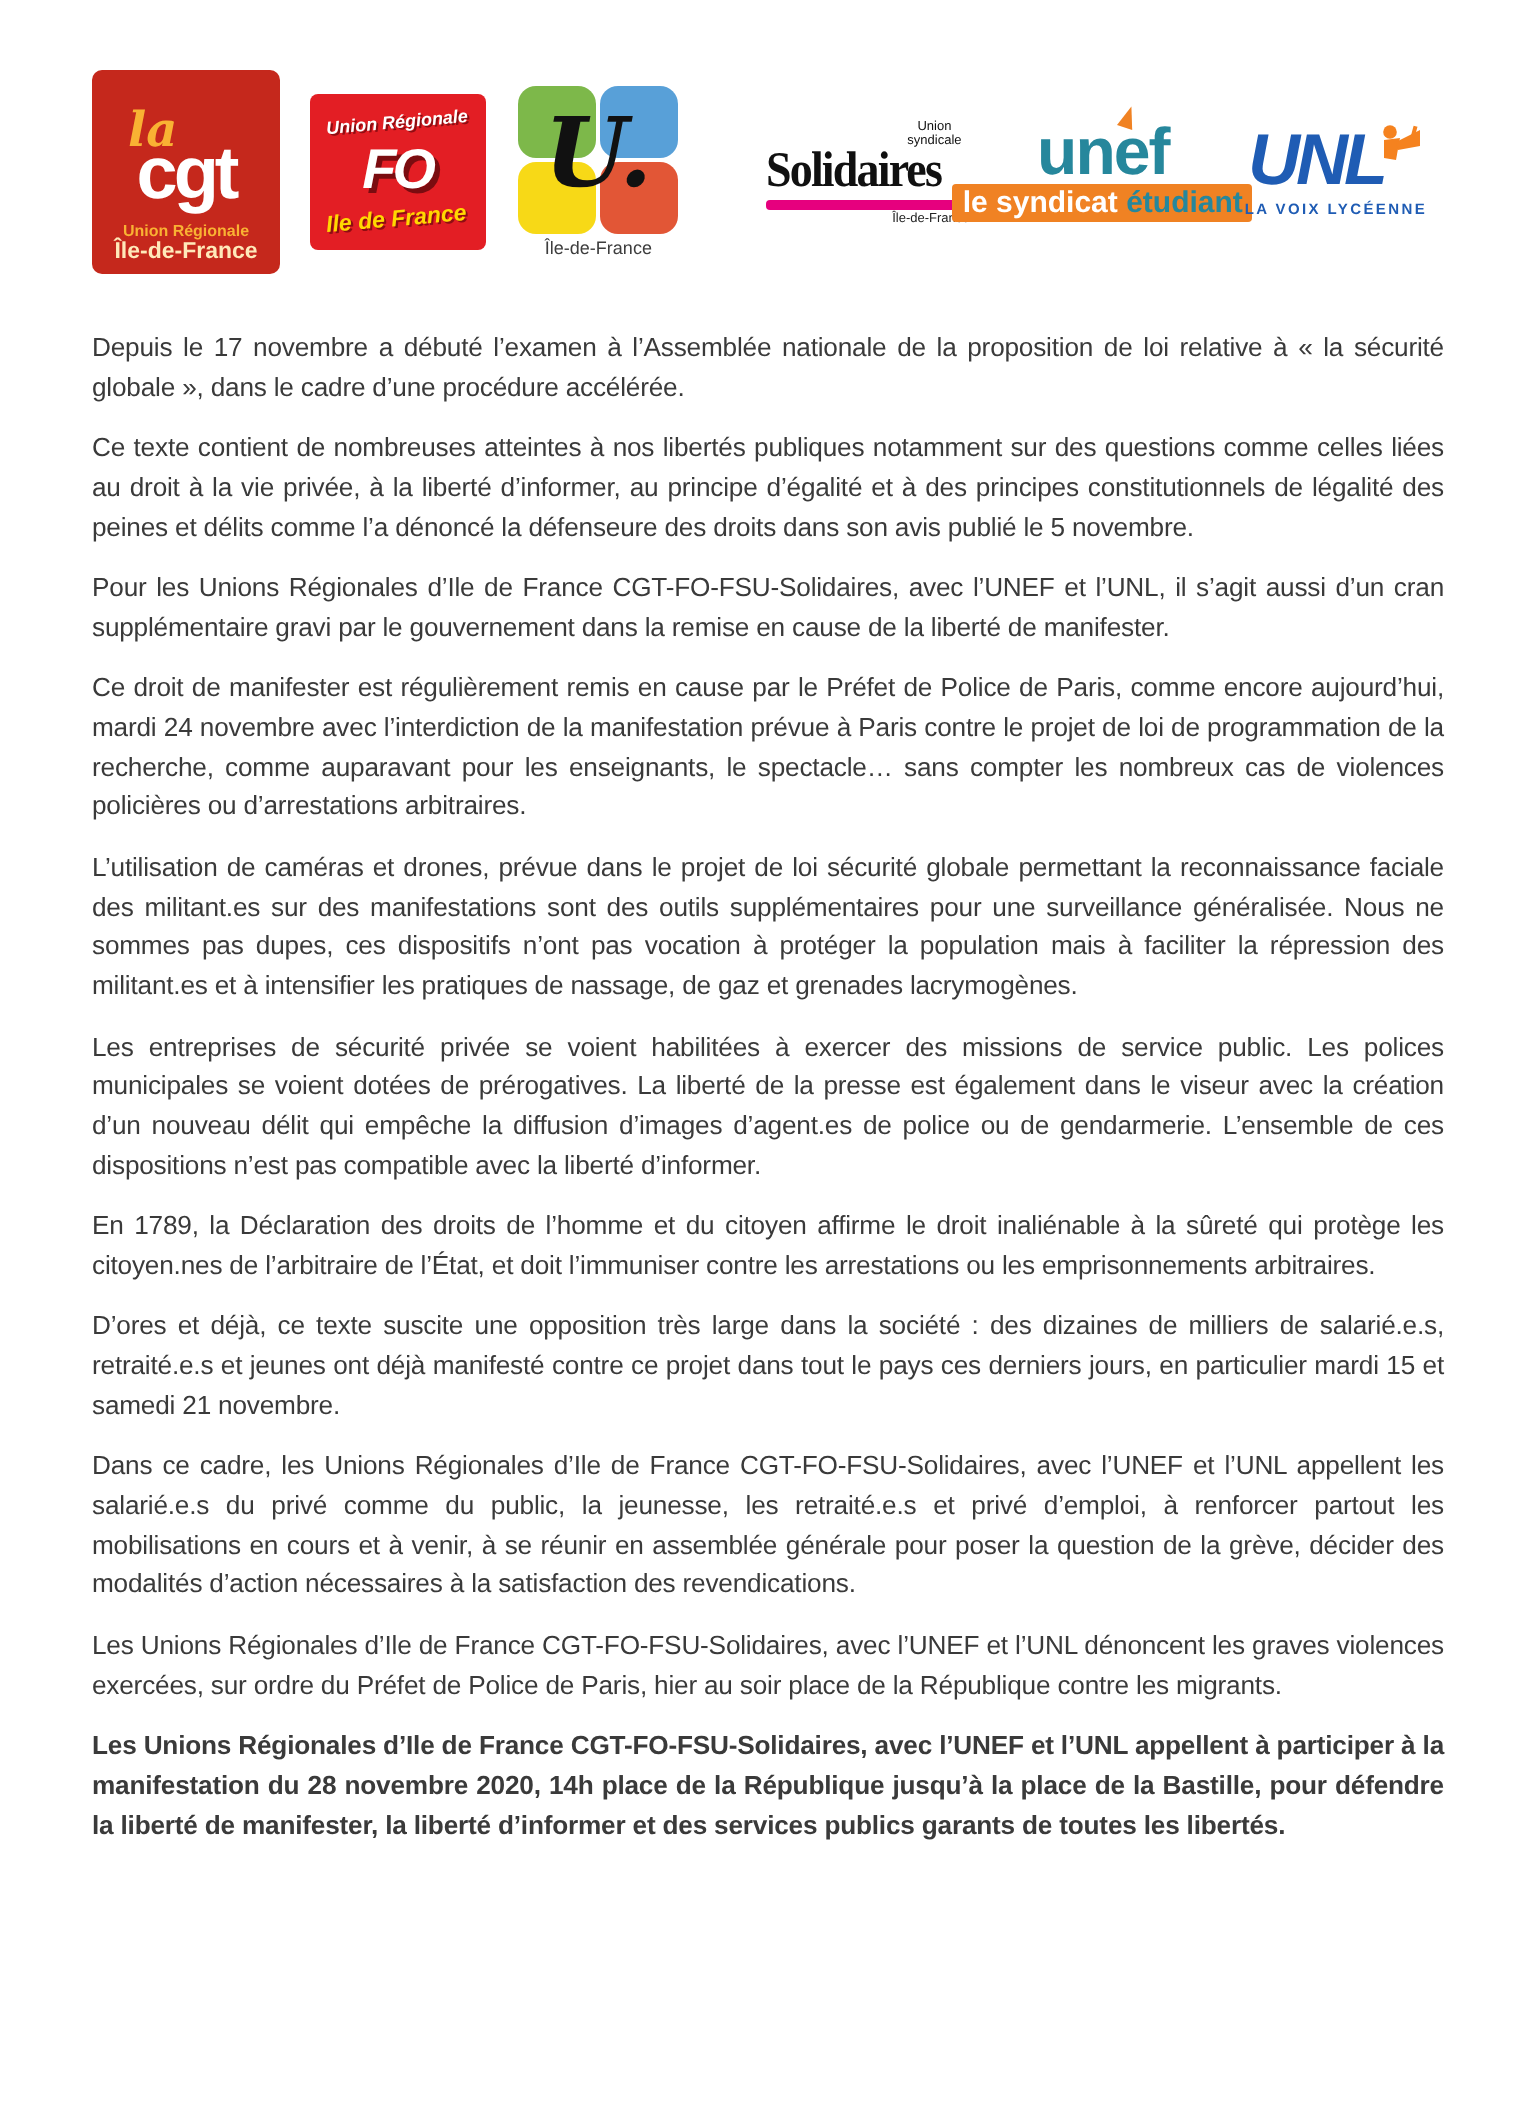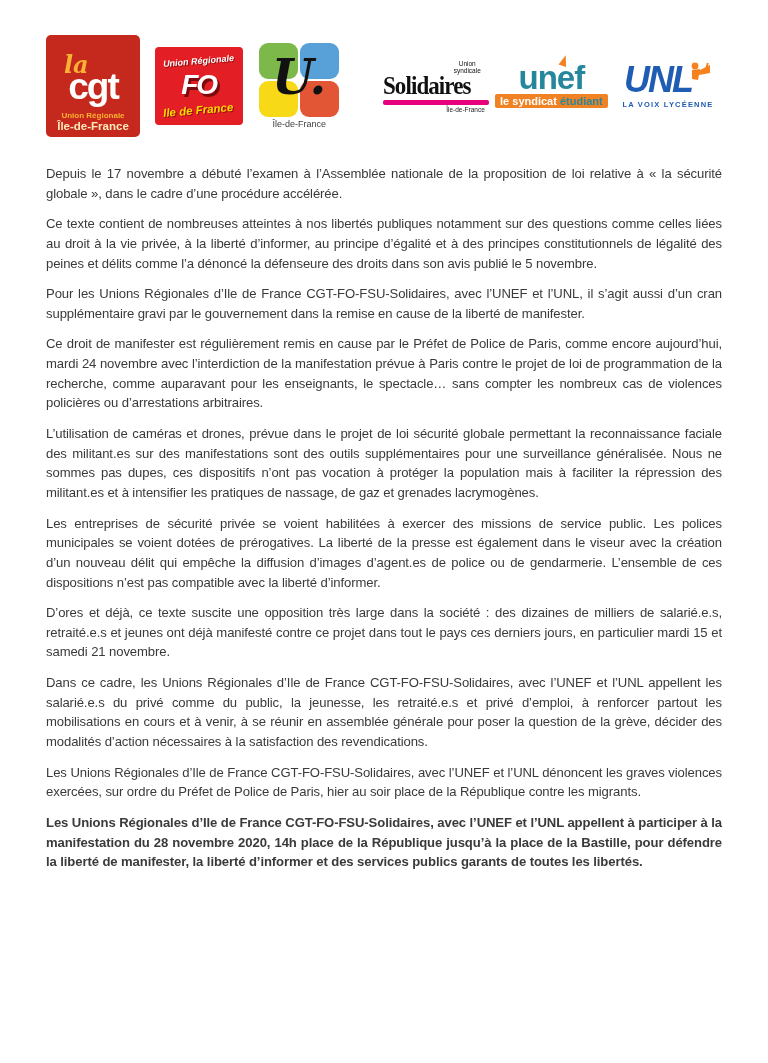--- a/index.html
+++ b/index.html
@@ -34,21 +34,21 @@
   .soli{width:106px;display:flex;flex-direction:column;margin-left:27px;}
   .soli-top{align-self:flex-end;text-align:center;font-size:6.5px;color:#111;line-height:7px;margin-right:8px;}
   .soli-name{font-family:"Liberation Serif",serif;font-weight:bold;font-size:25px;color:#101010;line-height:24px;transform:scaleX(0.92);transform-origin:left;letter-spacing:-1px;}
   .soli-bar{height:5px;background:var(--solidaires-pink);margin-top:2px;border-radius:2px;}
   .soli-region{align-self:flex-end;font-size:6.5px;color:#222;margin-top:1px;margin-right:4px;}
   
   .unef{width:96px;display:flex;flex-direction:column;align-items:center;}
   .unef-name{color:var(--unef-teal);font-weight:bold;font-size:33px;line-height:28px;letter-spacing:-1px;display:flex;align-items:flex-end;}
   .unef-e{position:relative;}
   .unef-fig{position:absolute;top:-9px;left:3px;width:0;height:0;border-left:4px solid transparent;border-right:4px solid transparent;border-bottom:11px solid var(--unef-orange);transform:rotate(18deg);}
-  .unef-strip{background:var(--unef-orange);border-radius:2px;padding:1px 5px;font-size:11px;font-weight:bold;margin-top:2px;white-space:nowrap;}
+  .unef-strip{background:var(--unef-orange);border-radius:2px;padding:1px 5px;font-size:15px;font-weight:bold;margin-top:2px;white-space:nowrap;}
   .unef-strip .w{color:#fff;} .unef-strip .t{color:var(--unef-teal);}
   
   .unl{width:108px;display:flex;flex-direction:column;align-items:center;}
   .unl-row{display:flex;align-items:flex-start;text-align:right;}
   .unl-name{color:var(--unl-blue);font-weight:900;font-style:italic;font-size:36px;line-height:32px;letter-spacing:-2px;}
   .unl-fig{margin-left:-6px;margin-top:-4px;}
   .unl-tag{color:var(--unl-blue);font-size:7.5px;font-weight:bold;letter-spacing:1.2px;margin-top:4px;white-space:nowrap;}
   
   .title{color:var(--title-red);font-weight:bold;font-style:italic;text-align:center;font-size:18.5px;line-height:1;}
   .title .t1{margin-top:8px;}
@@ -129,19 +129,20 @@
   <div class="title">
   </div>
 
   <div class="doc-body">
     <p>Depuis le 17 novembre a débuté l’examen à l’Assemblée nationale de la proposition de loi relative à « la sécurité globale », dans le cadre d’une procédure accélérée.</p>
     <p>Ce texte contient de nombreuses atteintes à nos libertés publiques notamment sur des questions comme celles liées au droit à la vie privée, à la liberté d’informer, au principe d’égalité et à des principes constitutionnels de légalité des peines et délits comme l’a dénoncé la défenseure des droits dans son avis publié le 5 novembre.</p>
     <p>Pour les Unions Régionales d’Ile de France CGT-FO-FSU-Solidaires, avec l’UNEF et l’UNL, il s’agit aussi d’un cran supplémentaire gravi par le gouvernement dans la remise en cause de la liberté de manifester.</p>
     <p>Ce droit de manifester est régulièrement remis en cause par le Préfet de Police de Paris, comme encore aujourd’hui, mardi 24 novembre avec l’interdiction de la manifestation prévue à Paris contre le projet de loi de programmation de la recherche, comme auparavant pour les enseignants, le spectacle… sans compter les nombreux cas de violences policières ou d’arrestations arbitraires.</p>
     <p>L’utilisation de caméras et drones, prévue dans le projet de loi sécurité globale permettant la reconnaissance faciale des militant.es sur des manifestations sont des outils supplémentaires pour une surveillance généralisée. Nous ne sommes pas dupes, ces dispositifs n’ont pas vocation à protéger la population mais à faciliter la répression des militant.es et à intensifier les pratiques de nassage, de gaz et grenades lacrymogènes.</p>
     <p>Les entreprises de sécurité privée se voient habilitées à exercer des missions de service public. Les polices municipales se voient dotées de prérogatives. La liberté de la presse est également dans le viseur avec la création d’un nouveau délit qui empêche la diffusion d’images d’agent.es de police ou de gendarmerie. L’ensemble de ces dispositions n’est pas compatible avec la liberté d’informer.</p>
+    <p>En 1789, la Déclaration des droits de l’homme et du citoyen affirme le droit inaliénable à la sûreté qui protège les citoyen.nes de l’arbitraire de l’État, et doit l’immuniser contre les arrestations ou les emprisonnements arbitraires.</p>
     <p>D’ores et déjà, ce texte suscite une opposition très large dans la société : des dizaines de milliers de salarié.e.s, retraité.e.s et jeunes ont déjà manifesté contre ce projet dans tout le pays ces derniers jours, en particulier mardi 15 et samedi 21 novembre.</p>
     <p>Dans ce cadre, les Unions Régionales d’Ile de France CGT-FO-FSU-Solidaires, avec l’UNEF et l’UNL appellent les salarié.e.s du privé comme du public, la jeunesse, les retraité.e.s et privé d’emploi, à renforcer partout les mobilisations en cours et à venir, à se réunir en assemblée générale pour poser la question de la grève, décider des modalités d’action nécessaires à la satisfaction des revendications.</p>
     <p>Les Unions Régionales d’Ile de France CGT-FO-FSU-Solidaires, avec l’UNEF et l’UNL dénoncent les graves violences exercées, sur ordre du Préfet de Police de Paris, hier au soir place de la République contre les migrants.</p>
     <p class="closing">Les Unions Régionales d’Ile de France CGT-FO-FSU-Solidaires, avec l’UNEF et l’UNL appellent à participer à la manifestation du 28 novembre 2020, 14h place de la République jusqu’à la place de la Bastille, pour défendre la liberté de manifester, la liberté d’informer et des services publics garants de toutes les libertés.</p>
   </div>
 
 </div>
 
 </body></html>

